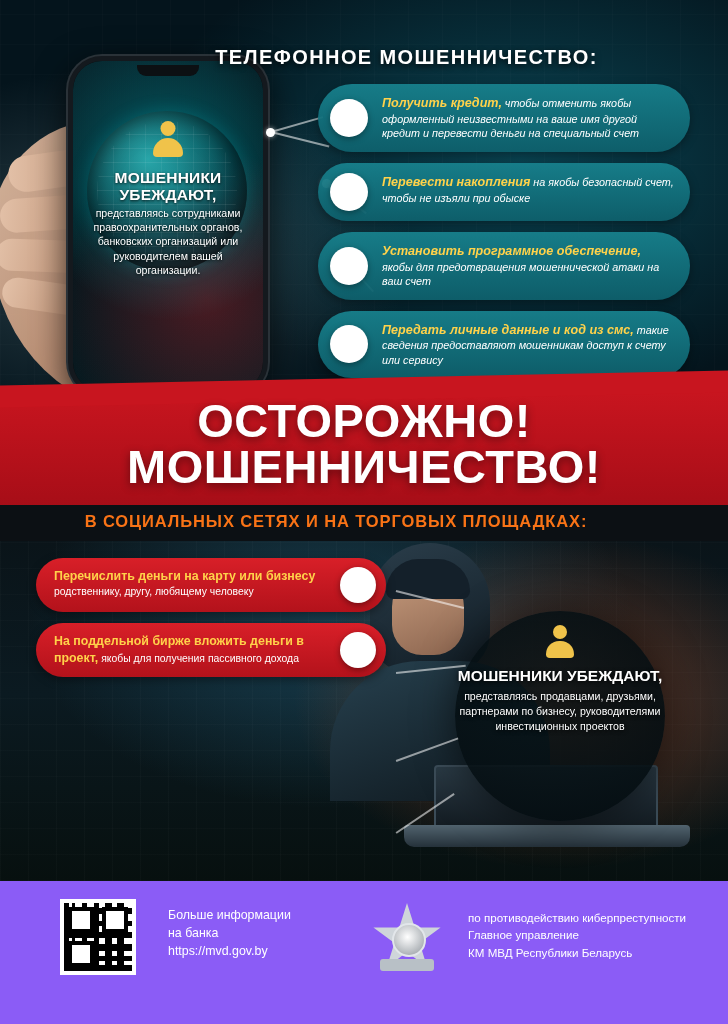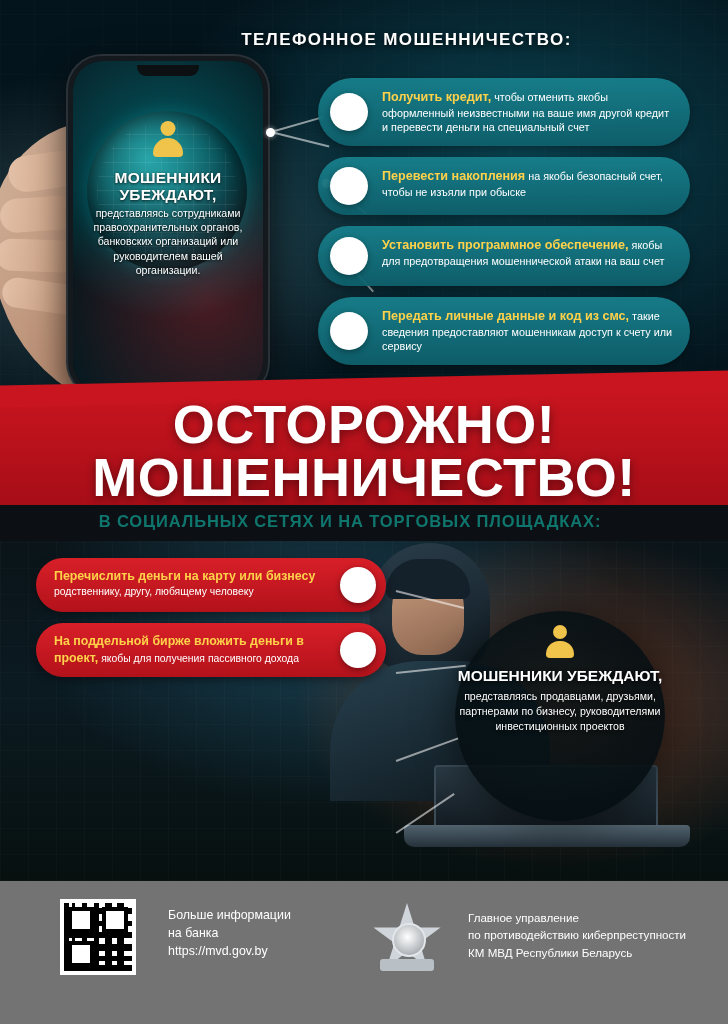--- a/index.html
+++ b/index.html
@@ -141,37 +141,38 @@
   .phone-text .sub {
     margin-top: 2px;
     font-size: 10.6px;
     line-height: 1.35;
     text-shadow: 0 1px 3px rgba(0,0,0,.85);
   }
 
   
   .top-title {
     position: absolute;
-    left: 0; top: 30px;
+    left: 0; top: 46px;
     width: 728px;
     text-align: center;
     color: #fff;
-    font-size: 17px;
+    font-size: 20px;
     font-weight: bold;
     letter-spacing: 1.4px;
     text-shadow: 0 2px 6px rgba(0,0,0,.85);
     padding-left: 85px;
     box-sizing: border-box;
   }
 
   
   .bubbles {
     position: absolute;
-    left: 318px; top: 78px;
+    left: 318px; top: 84px;
     width: 372px;
+    font-style: italic;
   }
   .bubble {
     position: relative;
     margin-bottom: 11px;
     min-height: 62px;
     background: linear-gradient(180deg, rgba(23,128,140,0.95), rgba(14,96,108,0.95));
     border-radius: 34px;
     box-shadow: 0 3px 10px rgba(0,0,0,.35);
     padding: 11px 16px 11px 64px;
     box-sizing: border-box;
@@ -221,39 +222,39 @@
     background: #c8151f;
     transform: skewY(-1.2deg);
   }
   .big-title {
     position: absolute;
     left: 0; top: 398px;
     width: 728px;
     text-align: center;
     color: #fff;
     font-weight: bold;
-    font-size: 54px;
+    font-size: 47px;
     line-height: 0.98;
     letter-spacing: .5px;
     text-shadow: 0 3px 10px rgba(0,0,0,.45);
   }
 
   
   .mid-strip {
     position: absolute;
     left: 0; top: 505px;
     width: 728px; height: 38px;
     background: #0c1014;
   }
   .mid-title {
     position: absolute;
-    left: 18px; top: 512px;
+    left: 4px; top: 512px;
     width: 664px;
     text-align: center;
-    color: #0f766e;
+    color: #f97316;
     font-size: 16.5px;
     font-weight: bold;
     letter-spacing: .9px;
   }
 
   
   .bottom-section {
     position: absolute;
     left: 0; top: 541px;
     width: 728px; height: 340px;
@@ -393,21 +394,21 @@
     color: #ffd24a;
     font-size: 12.4px;
     font-weight: bold;
   }
 
   
   .footer {
     position: absolute;
     left: 0; top: 881px;
     width: 728px; height: 143px;
-    background: #737373;
+    background: #8b5cf6;
   }
   .qr {
     position: absolute;
     left: 60px; top: 18px;
     width: 76px; height: 76px;
     background: #fff;
     padding: 4px;
     box-sizing: border-box;
   }
   .qr-inner {
@@ -582,19 +583,19 @@
       <div>https://mvd.gov.by</div>
     </div>
 
     <div class="emblem">
       <div class="star"></div>
       <div class="center"></div>
       <div class="ribbon"></div>
     </div>
 
     <div class="dept-text">
+      <div>по противодействию киберпреступности</div>
       <div>Главное управление</div>
-      <div>по противодействию киберпреступности</div>
       <div>КМ МВД Республики Беларусь</div>
     </div>
   </div>
 
 </div>
 
 </body></html>

